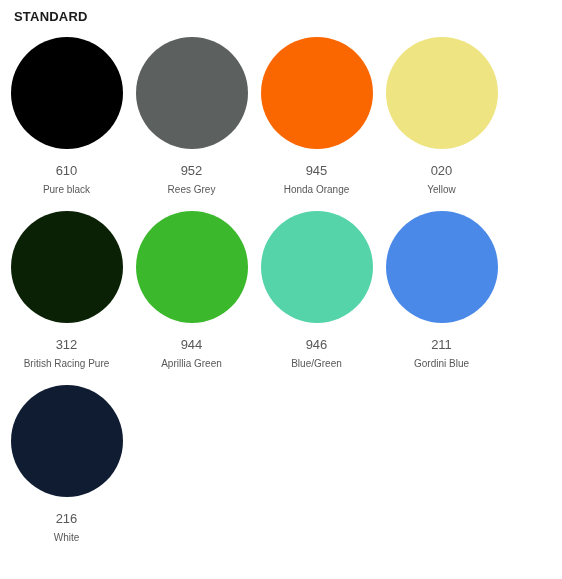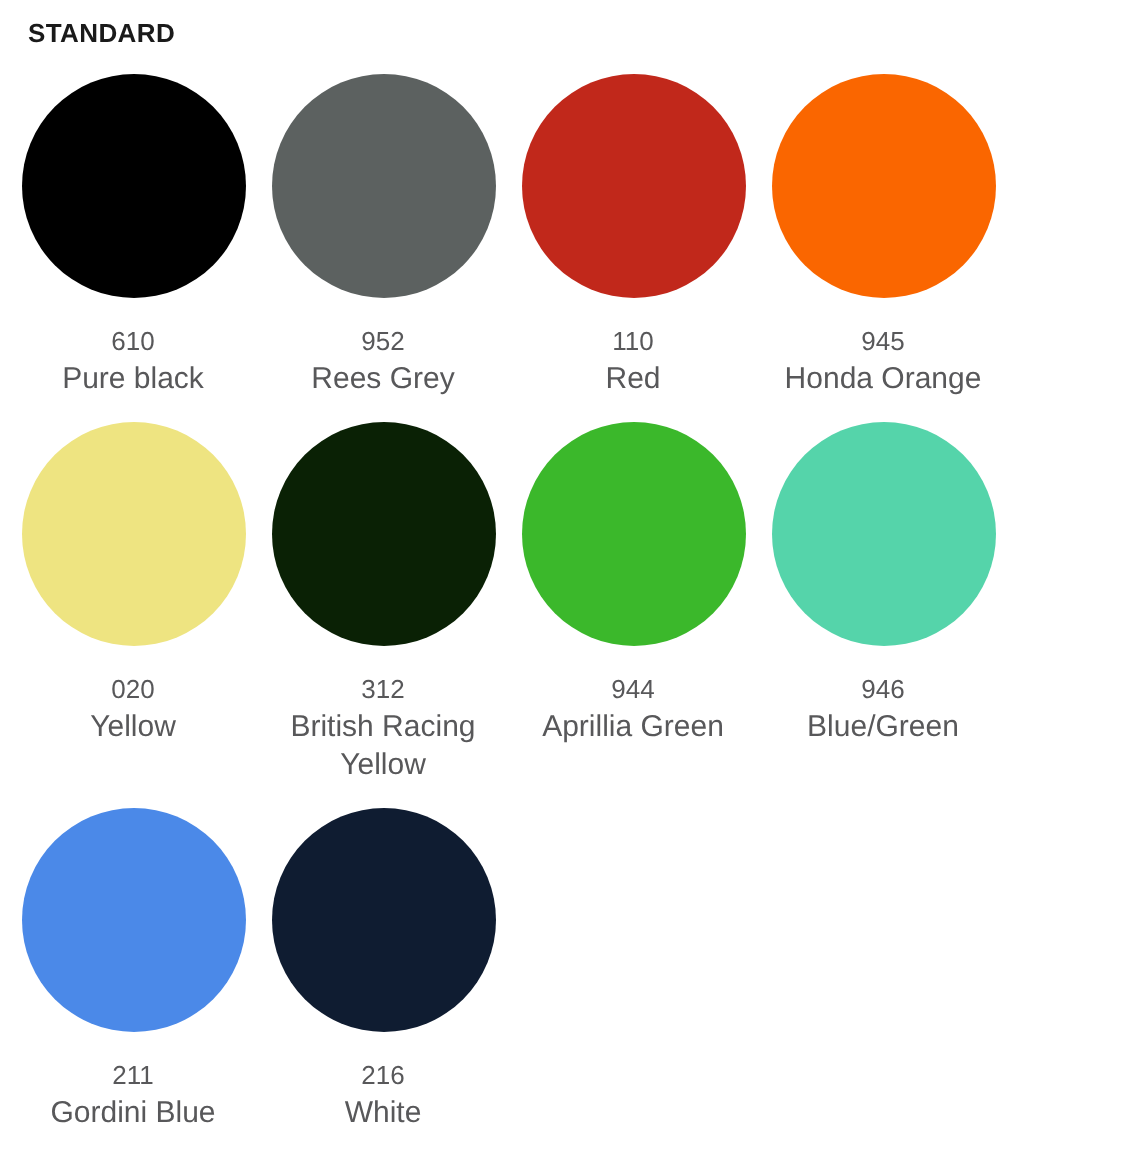--- a/index.html
+++ b/index.html
@@ -57,21 +57,21 @@
     border: 1px solid #6e6e6e;
   }
   .swatch-code {
     font-size: 13px;
     color: #58585a;
     line-height: 19px;
     margin-top: 12px;
     text-align: center;
   }
   .swatch-label {
-    font-size: 15px;
+    font-size: 10px;
     color: #58585a;
     line-height: 19px;
     text-align: center;
     max-width: 108px;
     word-wrap: break-word;
   }
 </style>
 </head>
 <body>
 
@@ -84,38 +84,33 @@
         <div class="swatch-circle" style="background: rgb(0, 0, 0);"></div>
         <div class="swatch-code">610</div>
         <div class="swatch-label">Pure black</div>
       </div>
       <div class="swatch-cell">
         <div class="swatch-circle" style="background: rgb(92, 97, 96);"></div>
         <div class="swatch-code">952</div>
         <div class="swatch-label">Rees Grey</div>
       </div>
       <div class="swatch-cell">
-        <div class="swatch-circle" style="background: rgb(193, 40, 27);"></div>
-        <div class="swatch-code">110</div>
-        <div class="swatch-label">Red</div>
-      </div>
-      <div class="swatch-cell">
         <div class="swatch-circle" style="background: rgb(250, 102, 0);"></div>
         <div class="swatch-code">945</div>
         <div class="swatch-label">Honda Orange</div>
       </div>
       <div class="swatch-cell">
         <div class="swatch-circle" style="background: rgb(238, 228, 129);"></div>
         <div class="swatch-code">020</div>
         <div class="swatch-label">Yellow</div>
       </div>
       <div class="swatch-cell">
         <div class="swatch-circle" style="background: rgb(10, 33, 5);"></div>
         <div class="swatch-code">312</div>
-        <div class="swatch-label">British Racing Yellow</div>
+        <div class="swatch-label">British Racing Pure</div>
       </div>
       <div class="swatch-cell">
         <div class="swatch-circle" style="background: rgb(59, 184, 43);"></div>
         <div class="swatch-code">944</div>
         <div class="swatch-label">Aprillia Green</div>
       </div>
       <div class="swatch-cell">
         <div class="swatch-circle" style="background: rgb(85, 212, 170);"></div>
         <div class="swatch-code">946</div>
         <div class="swatch-label">Blue/Green</div>

